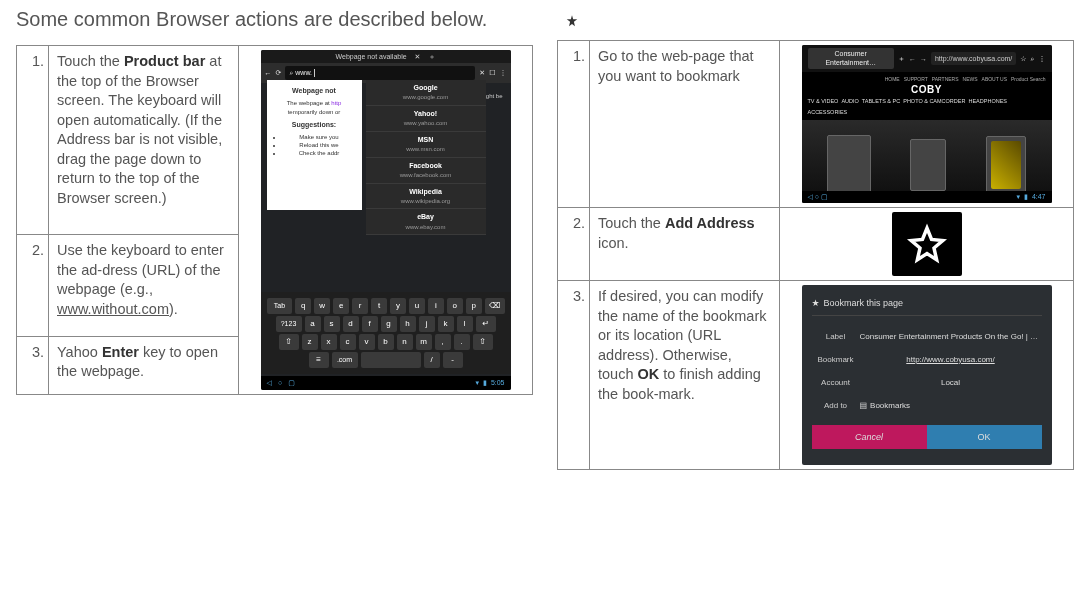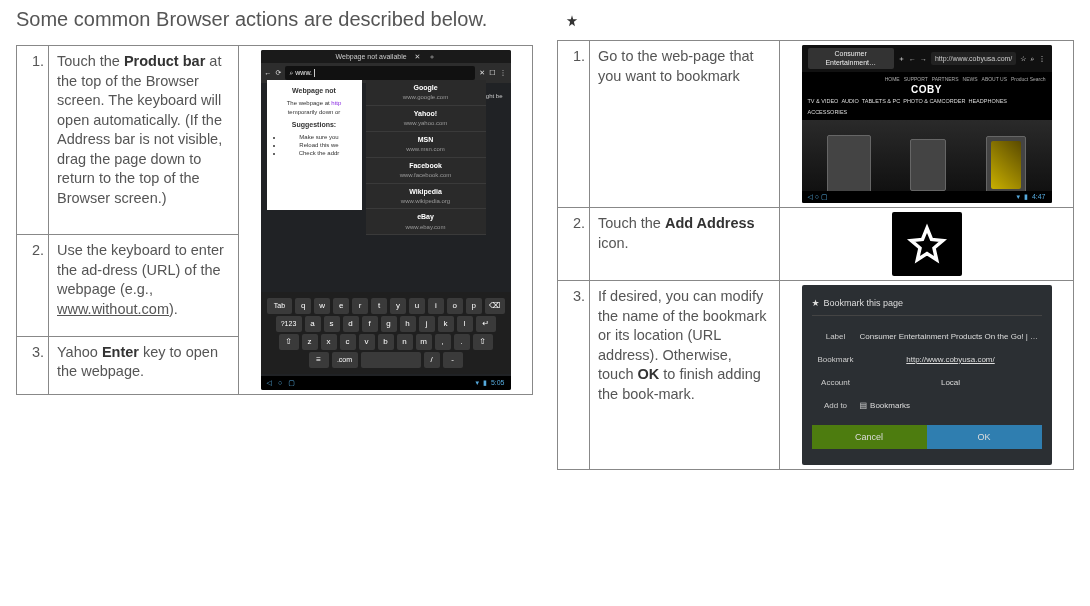--- a/index.html
+++ b/index.html
@@ -126,21 +126,21 @@
     .coby-bottom{ position:absolute; bottom:0; left:0; right:0; height:12px; background:#000; display:flex; justify-content:flex-end; align-items:center; gap:4px; padding:0 6px; font-size:7px; color:#5ad;}
     
     .bm-body{ padding:12px 10px; color:#ddd; font-size:8px;}
     .bm-title{ display:flex; align-items:center; gap:4px; font-size:9px; margin-bottom:10px; padding-bottom:6px; border-bottom:1px solid #444;}
     .bm-row{ display:flex; padding:6px 0; font-size:8px;}
     .bm-row .lbl{ width:48px; color:#ccc;}
     .bm-row .val{ flex:1; color:#ddd; white-space:nowrap; overflow:hidden; text-overflow:ellipsis;}
     .bm-row .val.u{ text-decoration:underline;}
     .bm-btns{ display:flex; margin-top:8px;}
     .bm-btns .btn{ flex:1; text-align:center; padding:6px; font-size:9px;}
-    .bm-btns .cancel{ background:#4d7c0f;}
+    .bm-btns .cancel{ background:#be185d;font-style:italic;}
     .bm-btns .ok{ background:#2f7eb0;}
     .bm-bookicon{ display:inline-flex; align-items:center; gap:3px; color:#6fb4e6;}
     
     svg.star-outline { stroke:#fff; fill:none; stroke-width:2;}
   </style>
 </head>
 <body>
 
 <div class="columns">
 

